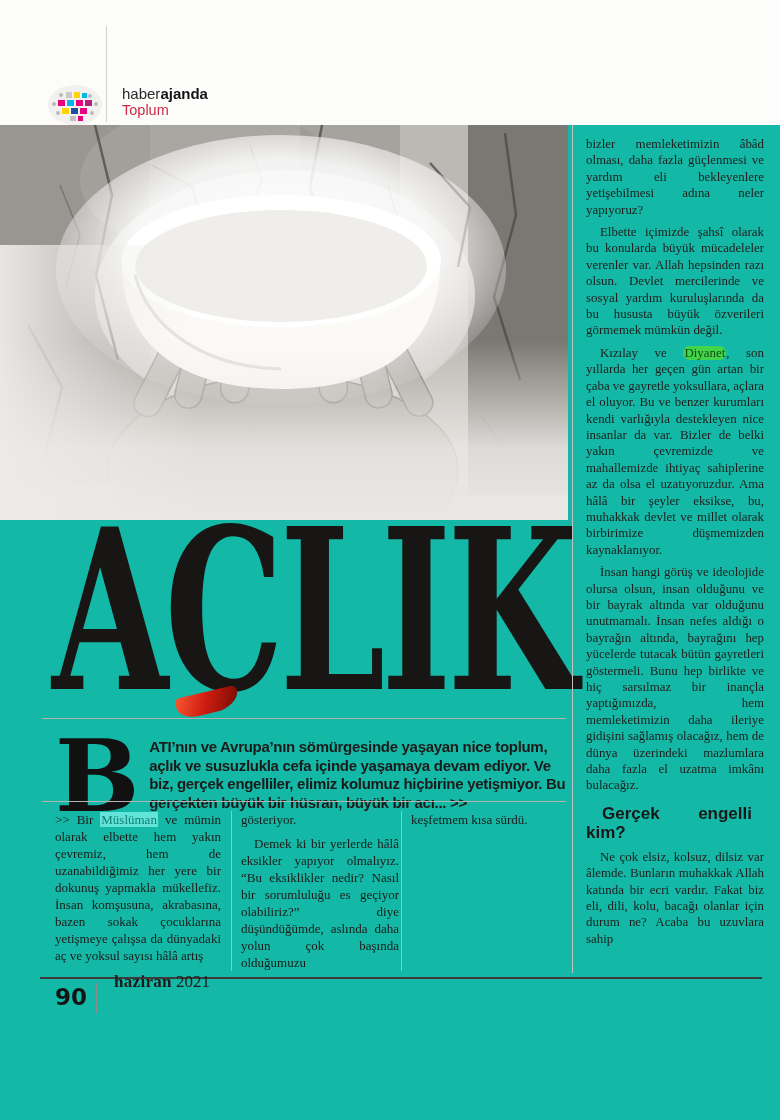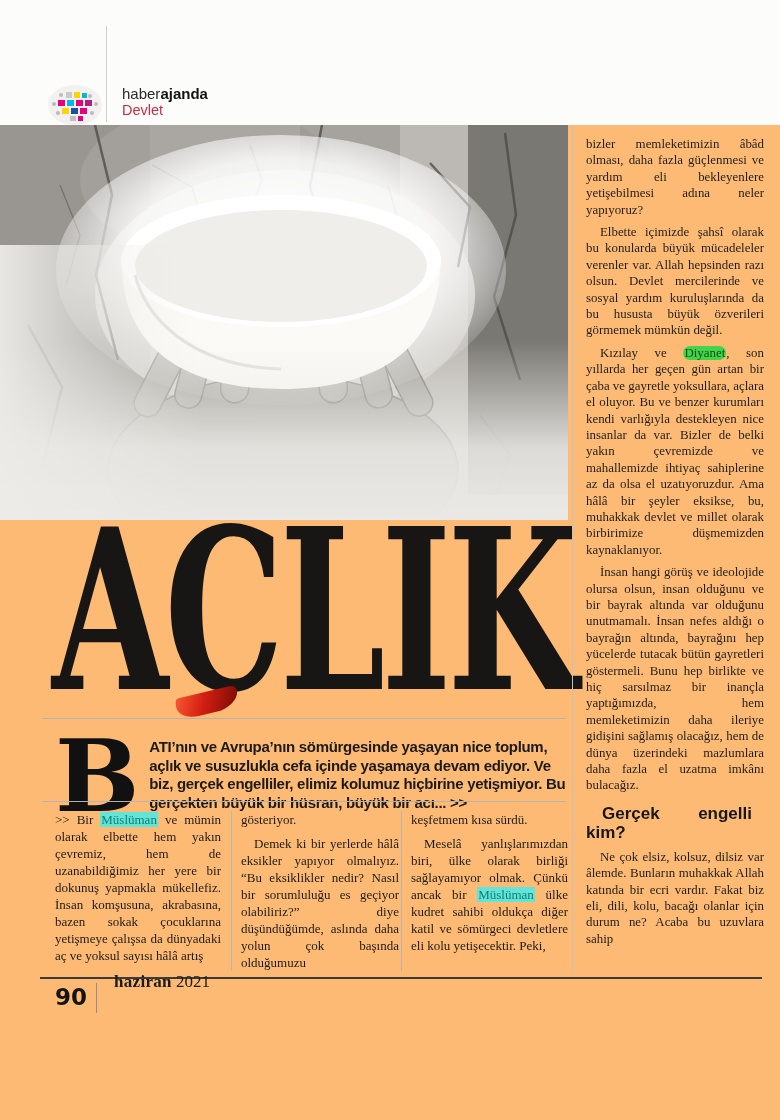--- a/index.html
+++ b/index.html
@@ -1,17 +1,17 @@
 <!DOCTYPE html>
 <html><head>
 <meta charset="utf-8">
 <style>
   html,body{margin:0;padding:0;}
   body{background:#d7d6d3;}
-  .page{position:relative;width:780px;height:1120px;background:#fdba74;overflow:hidden;
+  .page{position:relative;width:780px;height:1120px;background:#14b8a6;overflow:hidden;
         font-family:"Liberation Serif",serif;color:#1d1b19;}
   
   .header-band{position:absolute;left:0;top:0;width:780px;height:125px;background:#fcfcfb;}
   .header-rule{position:absolute;left:106px;top:26px;width:1px;height:96px;background:#d2d1ce;}
   .logo{position:absolute;left:46px;top:84px;}
   .brand{position:absolute;left:122px;top:85px;font-family:"Liberation Sans",sans-serif;
          font-size:15px;line-height:17px;color:#2a2a2a;}
   .brand b{color:#141414;}
   .section{position:absolute;left:122px;top:102px;font-family:"Liberation Sans",sans-serif;
            font-size:14.5px;color:#cb2b45;}
@@ -88,21 +88,21 @@
         <circle cx="8" cy="20" r="2" fill="#bbb"></circle>
           <circle cx="50" cy="20" r="2" fill="#bbb"></circle>
         <circle cx="12" cy="29" r="2" fill="#bbb"></circle>
           <circle cx="46" cy="29" r="2" fill="#bbb"></circle>
         <circle cx="15" cy="11" r="2" fill="#bbb"></circle>
           <circle cx="44" cy="12" r="2" fill="#bbb"></circle>
       </g>
     </svg>
     <div class="header-rule"></div>
     <div class="brand"><span>haber</span><b>ajanda</b></div>
-    <div class="section">Devlet</div>
+    <div class="section">Toplum</div>
   </div>
 
   <div class="hero">
     <svg width="568" height="395" viewBox="0 0 568 395">
       <defs>
         <radialGradient id="gGlow" cx="50%" cy="42%" r="60%">
           <stop offset="0%" stop-color="#ffffff" stop-opacity="1"></stop>
           <stop offset="55%" stop-color="#ffffff" stop-opacity="0.85"></stop>
           <stop offset="100%" stop-color="#ffffff" stop-opacity="0"></stop>
         </radialGradient>
@@ -171,21 +171,20 @@
   <div class="columns">
     <div class="col col1">
       <p><span>&gt;&gt; Bir </span><span class="hl-cyan">Müslüman</span><span> ve mümin olarak elbette hem yakın çevremiz, hem de uzanabildiğimiz her yere bir dokunuş yapmakla mükellefiz. İnsan komşusuna, akrabasına, bazen sokak çocuklarına yetişmeye çalışsa da dünyadaki aç ve yoksul sayısı hâlâ artış</span></p>
     </div>
     <div class="col col2">
       <p>gösteriyor.</p>
       <p class="ind">Demek ki bir yerlerde hâlâ eksikler yapıyor olmalıyız. “Bu eksiklikler nedir? Nasıl bir sorumluluğu es geçiyor olabiliriz?” diye düşündüğümde, aslında daha yolun çok başında olduğumuzu</p>
     </div>
     <div class="col col3">
       <p>keşfetmem kısa sürdü.</p>
-      <p class="ind"><span>Meselâ yanlışlarımızdan biri, ülke olarak birliği sağlayamıyor olmak. Çünkü ancak bir </span><span class="hl-cyan">Müslüman</span><span> ülke kudret sahibi oldukça diğer katil ve sömürgeci devletlere eli kolu yetişecektir. Peki,</span></p>
     </div>
   </div>
   <div class="col-div d1"></div>
   <div class="col-div d2"></div>
 
   <div class="sidebar-rule"></div>
   <div class="sidebar">
     <p>bizler memleketimizin âbâd olması, daha fazla güçlenmesi ve yardım eli bekleyenlere yetişebilmesi adına neler yapıyoruz?</p>
     <p class="ind">Elbette içimizde şahsî olarak bu konularda büyük mücadeleler verenler var. Allah hepsinden razı olsun. Devlet mercilerinde ve sosyal yardım kuruluşlarında da bu hususta büyük özverileri görmemek mümkün değil.</p>
     <p class="ind"><span>Kızılay ve </span><span class="hl-green">Diyanet</span><span>, son yıllarda her geçen gün artan bir çaba ve gayretle yoksullara, açlara el oluyor. Bu ve benzer kurumları kendi varlığıyla destekleyen nice insanlar da var. Bizler de belki yakın çevremizde ve mahallemizde ihtiyaç sahiplerine az da olsa el uzatıyoruzdur. Ama hâlâ bir şeyler eksikse, bu, muhakkak devlet ve millet olarak birbirimize düşmemizden kaynaklanıyor.</span></p>

